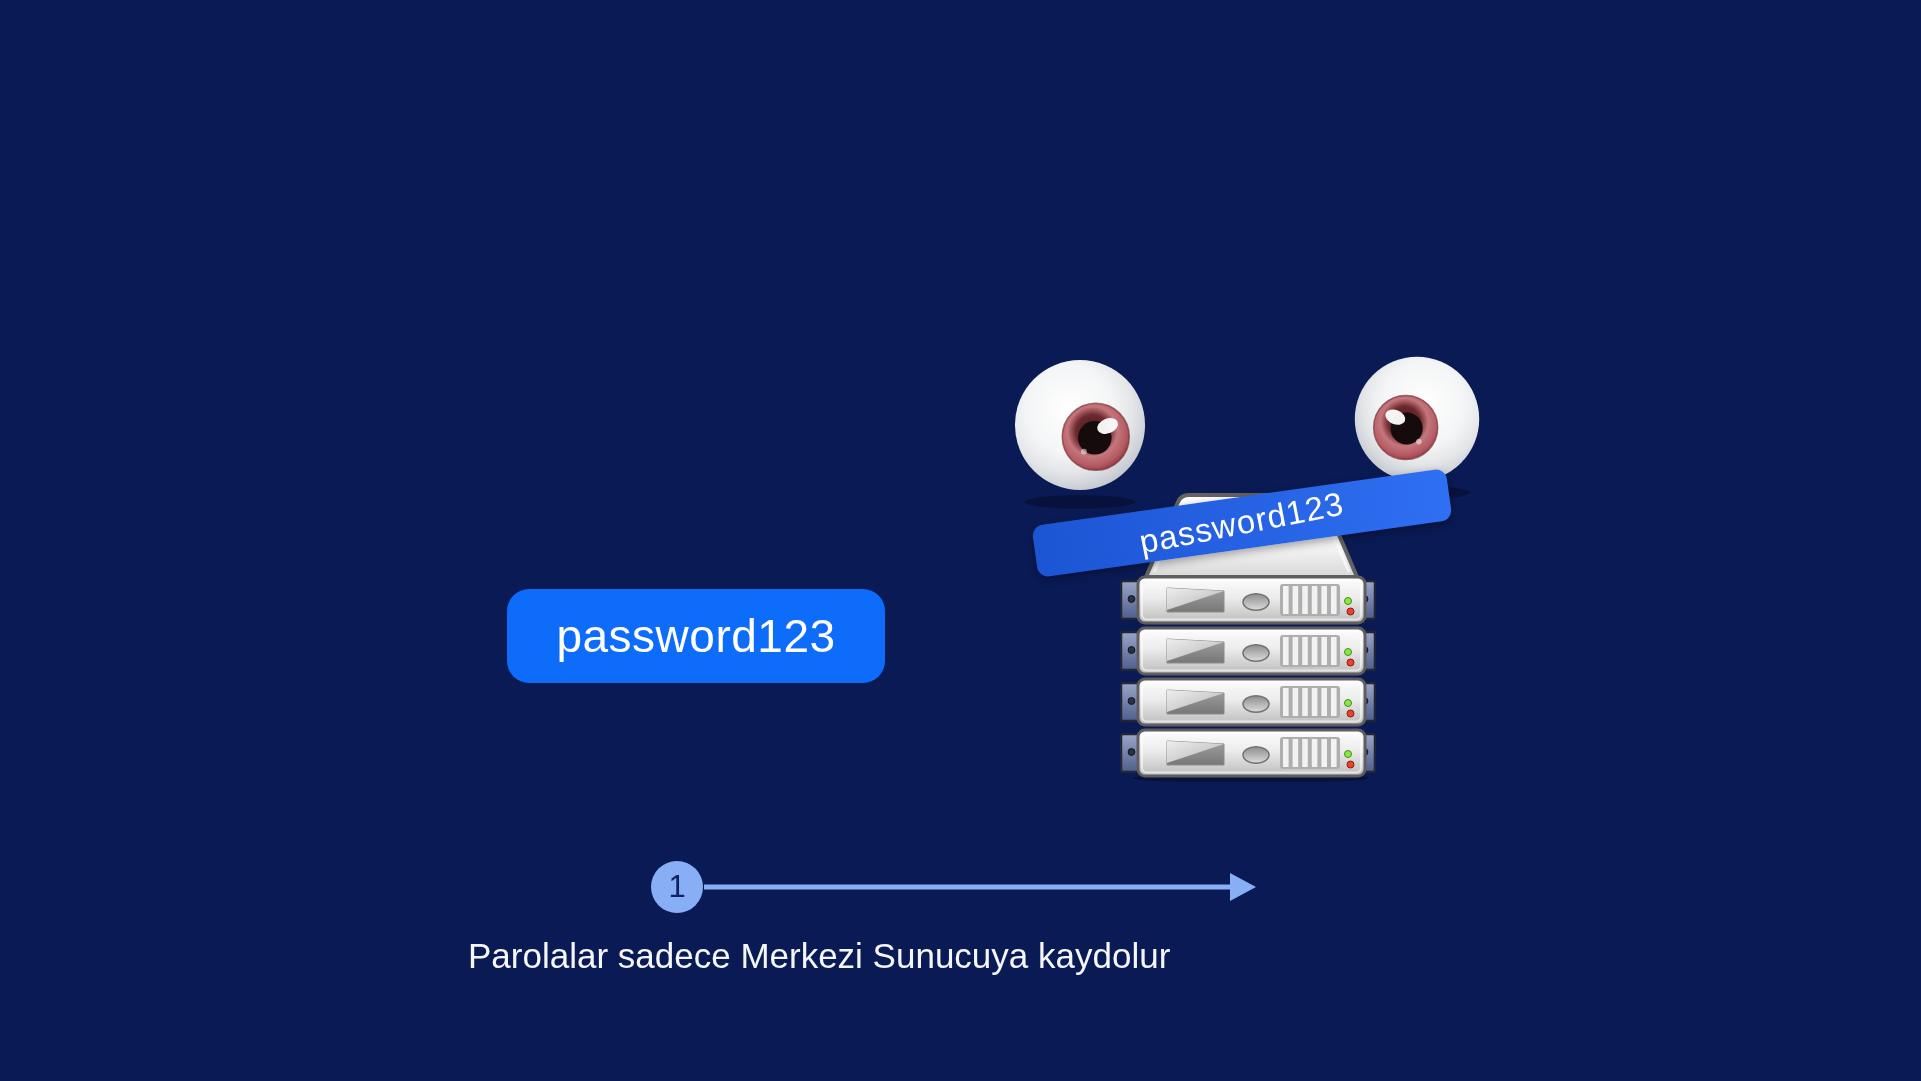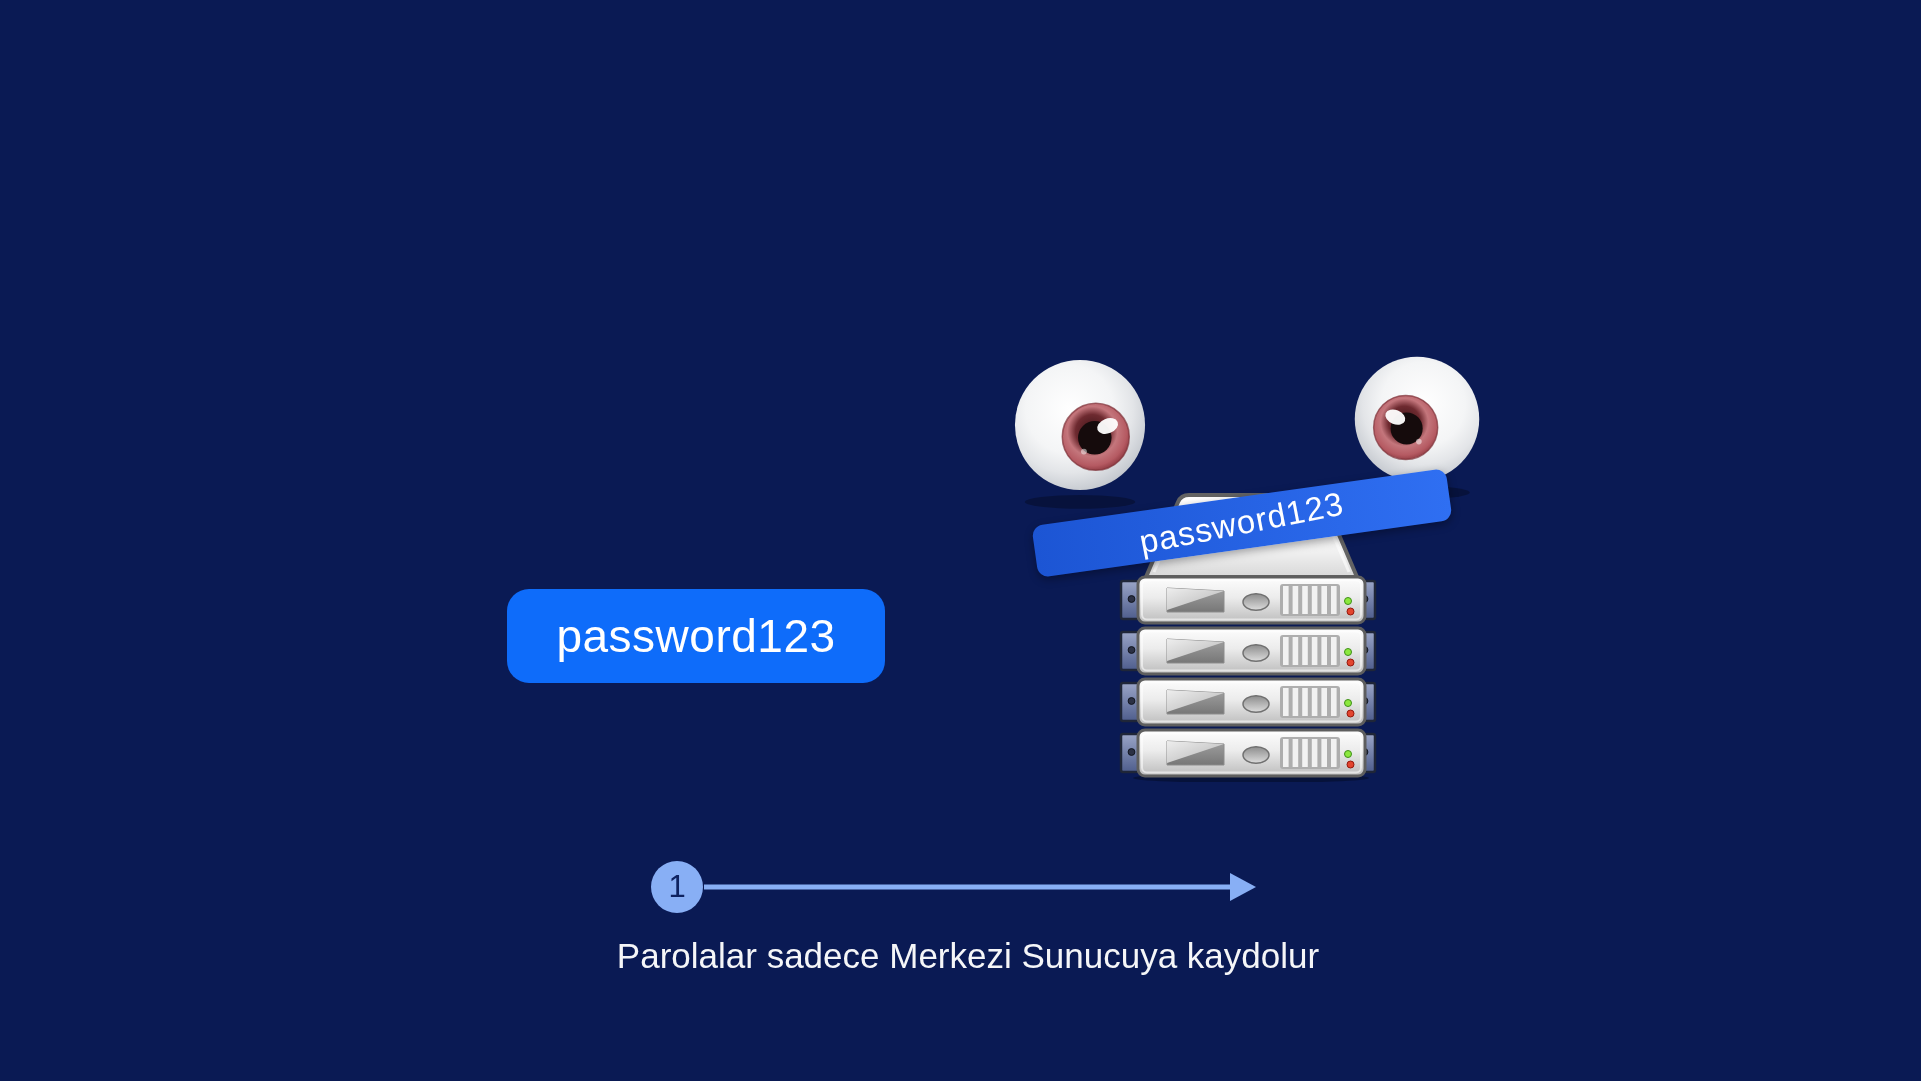--- a/index.html
+++ b/index.html
@@ -43,21 +43,21 @@
   .step-badge{
     position:absolute;left:651px;top:861px;width:52px;height:52px;border-radius:50%;
     background:var(--step-blue,#88aff5);
     display:flex;align-items:center;justify-content:center;
   }
   .step-badge span{color:#0e2260;font-size:31px;font-weight:400;}
   .arrow{position:absolute;left:690px;top:865px;}
   
   .caption{
     position:absolute;left:468px;top:936px;width:1000px;
-    text-align:center;color:#f5f6f8;font-size:35px;font-weight:400;
+    color:#f5f6f8;font-size:35px;font-weight:400;
   }
 </style>
 </head>
 <body>
 
 <div class="stage">
 
   <div class="pill">
     <span>password123</span>
   </div>

